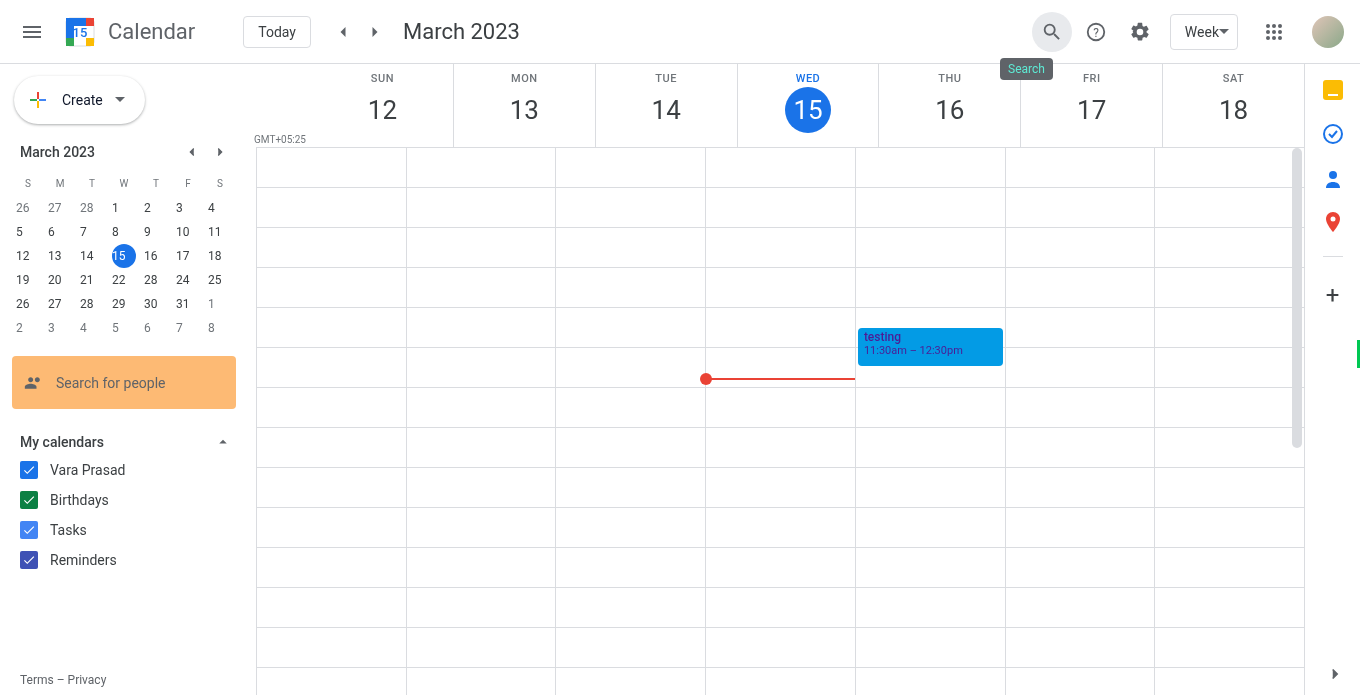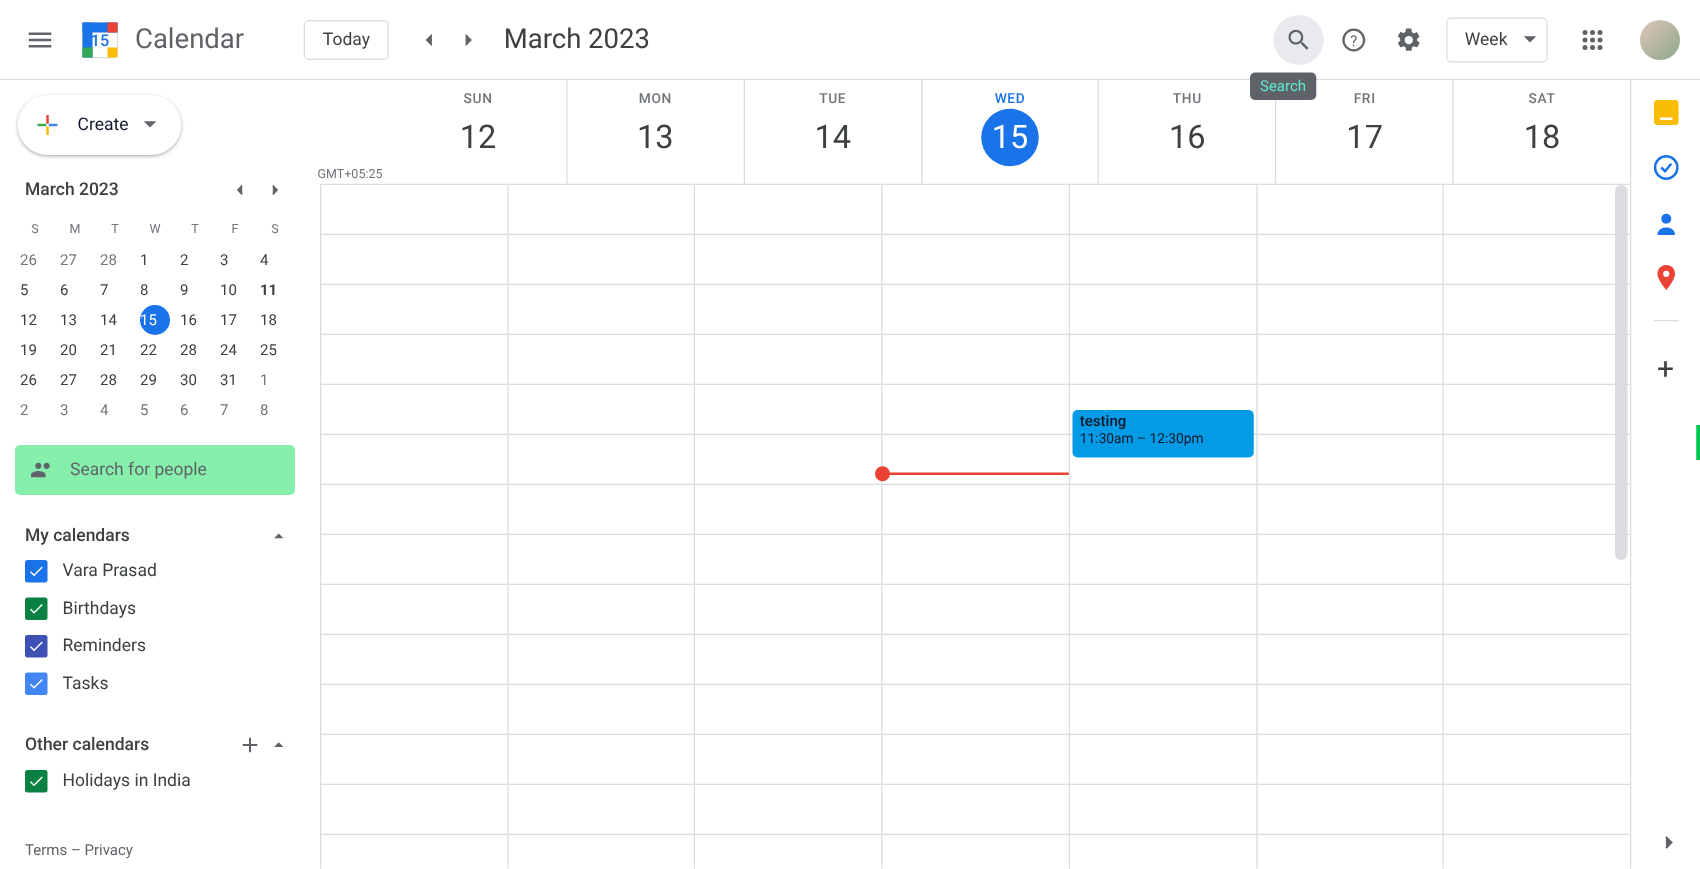--- a/index.html
+++ b/index.html
@@ -7,39 +7,39 @@
 .header{height:64px;border-bottom:1px solid #dadce0;display:flex;align-items:center;padding:0 8px}
 .menu-btn{width:48px;height:48px;display:flex;align-items:center;justify-content:center;cursor:pointer;border-radius:50%}
 .logo{width:40px;height:40px;margin:0 4px;display:flex;align-items:center;justify-content:center}
 .app-name{font-size:22px;color:#5f6368;margin-left:4px;margin-right:48px}
 .today-btn{height:32px;padding:0 14px;border:1px solid #dadce0;border-radius:4px;background:#fff;font-size:14px;color:#3c4043;cursor:pointer;margin-right:16px}
 .nav-arrow{width:32px;height:32px;display:flex;align-items:center;justify-content:center;cursor:pointer;border-radius:50%;color:#5f6368}
 .month-title{font-size:22px;color:#3c4043;margin-left:12px}
 .spacer{flex:1}
 .icon-btn{width:40px;height:40px;display:flex;align-items:center;justify-content:center;cursor:pointer;border-radius:50%;color:#5f6368;margin:0 2px}
 .icon-btn.active{background:#e8eaed}
-.view-select{height:36px;padding:0 8px 0 14px;border:1px solid #dadce0;border-radius:4px;background:#fff;font-size:14px;color:#3c4043;cursor:pointer;display:flex;align-items:center;gap:13px;margin-left:8px}
+.view-select{height:36px;padding:0 8px 0 14px;border:1px solid #dadce0;border-radius:4px;background:#fff;font-size:14px;color:#3c4043;cursor:pointer;display:flex;align-items:center;gap:0;margin-left:8px}
 .avatar{width:32px;height:32px;border-radius:50%;background:linear-gradient(135deg,#e0c5b8,#8aa889);margin-left:16px;margin-right:8px;cursor:pointer}
 .tooltip{position:absolute;top:58px;left:1000px;background:#5f6368;color:#5eead4;font-size:12px;padding:4px 8px;border-radius:4px;z-index:100}
 .main{display:flex;height:631px}
 .sidebar{width:256px;padding:12px 20px 0 12px;overflow-y:auto}
 .create-btn{height:48px;padding:0 20px 0 12px;border:none;border-radius:24px;background:#fff;box-shadow:0 1px 3px rgba(60,64,67,.3),0 1px 2px rgba(60,64,67,.15);display:flex;align-items:center;gap:12px;cursor:pointer;font-size:14px;color:#0f172a;margin-bottom:16px;margin-left:2px}
 .plus-icon{width:24px;height:24px}
 .mini-cal{margin-top:12px}
 .mini-head{display:flex;align-items:center;justify-content:space-between;padding:0 4px 8px 8px}
 .mini-title{font-size:14px;color:#3c4043;font-weight:500}
 .mini-nav{display:flex;gap:4px}
 .mini-arrow{width:24px;height:24px;display:flex;align-items:center;justify-content:center;cursor:pointer;border-radius:50%;color:#5f6368}
 .mini-grid{display:grid;grid-template-columns:repeat(7,1fr);gap:0}
 .mini-dh{font-size:10px;color:#70757a;text-align:center;height:24px;line-height:24px}
 .mini-day{font-size:12px;color:#3c4043;text-align:left;height:24px;line-height:24px;cursor:pointer;border-radius:50%;width:24px;margin:0 auto}
 .mini-day.other{color:#70757a}
 .mini-day.today{background:#1a73e8;color:#fff}
-.mini-day.bold{font-weight:700}
-.search-people{margin-top:16px;height:40px;background:#86efac;border-radius:4px;display:flex;align-items:center;padding:0 12px;gap:12px;color:#5f6368;font-size:14px;cursor:pointer}
+.mini-day.bold{font-weight:400}
+.search-people{margin-top:16px;height:53px;background:#fdba74;border-radius:4px;display:flex;align-items:center;padding:0 12px;gap:12px;color:#5f6368;font-size:14px;cursor:pointer}
 .cal-section{margin-top:20px}
 .cal-head{display:flex;align-items:center;justify-content:space-between;padding:4px 4px 4px 8px;cursor:pointer}
 .cal-title{font-size:14px;color:#3c4043;font-weight:500}
 .cal-actions{display:flex;gap:4px;align-items:center}
 .cal-item{display:flex;align-items:center;gap:12px;padding:6px 8px;cursor:pointer;font-size:14px}
 .chk{width:18px;height:18px;border-radius:2px;display:flex;align-items:center;justify-content:center}
 .footer-links{position:absolute;bottom:8px;left:20px;font-size:12px;color:#5f6368}
 .footer-links span{cursor:pointer}
 .grid-area{flex:1;display:flex;flex-direction:column;position:relative}
 .day-headers{display:flex;height:84px;border-bottom:1px solid #dadce0;position:relative}
@@ -49,21 +49,21 @@
 .day-name{font-size:11px;color:#70757a;font-weight:500;letter-spacing:.5px}
 .day-name.today{color:#1a73e8}
 .day-num{font-size:26px;color:#3c4043;margin-top:2px;width:46px;height:46px;line-height:46px;margin-left:auto;margin-right:auto;border-radius:50%}
 .day-num.today{background:#1a73e8;color:#fff}
 .grid-body{flex:1;display:flex;overflow-y:auto;position:relative}
 .time-col{width:56px}
 .time-label{height:40px;font-size:10px;color:#70757a;text-align:right;padding-right:8px;position:relative;top:-6px}
 .grid-cols{flex:1;display:flex;position:relative}
 .grid-col{flex:1;border-left:1px solid #dadce0;position:relative}
 .grid-row{height:40px;border-bottom:1px solid #dadce0}
-.event{position:absolute;left:2px;right:2px;background:#039be5;color:#0f172a;border-radius:4px;padding:2px 6px;font-size:12px;cursor:pointer;z-index:5}
+.event{position:absolute;left:2px;right:2px;background:#039be5;color:#4c1d95;border-radius:4px;padding:2px 6px;font-size:12px;cursor:pointer;z-index:5}
 .event-title{font-weight:500}
 .event-time{font-size:11px}
 .now-line{position:absolute;left:0;right:0;height:2px;background:#ea4335;z-index:6}
 .now-dot{position:absolute;width:12px;height:12px;background:#ea4335;border-radius:50%;left:-6px;top:-5px}
 .right-panel{width:56px;border-left:1px solid #dadce0;display:flex;flex-direction:column;align-items:center;padding-top:16px;gap:24px}
 .rp-icon{width:20px;height:20px;cursor:pointer}
 .rp-divider{width:20px;height:1px;background:#dadce0;margin:0}
 .rp-add{font-size:24px;color:#3c4043;cursor:pointer}
 .rp-expand{position:absolute;bottom:12px;right:16px;cursor:pointer;color:#5f6368}
 .scrollbar-thumb{position:absolute;right:58px;top:148px;width:10px;height:300px;background:#dadce0;border-radius:5px}
@@ -254,61 +254,38 @@
           </div>
           <div class="cal-item">
             <div class="chk" style="background: rgb(11, 128, 67);">
               <svg width="14" height="14" viewBox="0 0 24 24">
                 <path fill="#fff" d="M9 16.17L4.83 12l-1.42 1.41L9 19 21 7l-1.41-1.41z"></path>
               </svg>
             </div>
             <span>Birthdays</span>
           </div>
           <div class="cal-item">
+            <div class="chk" style="background: rgb(66, 133, 244);">
+              <svg width="14" height="14" viewBox="0 0 24 24">
+                <path fill="#fff" d="M9 16.17L4.83 12l-1.42 1.41L9 19 21 7l-1.41-1.41z"></path>
+              </svg>
+            </div>
+            <span>Tasks</span>
+          </div>
+          <div class="cal-item">
             <div class="chk" style="background: rgb(63, 81, 181);">
               <svg width="14" height="14" viewBox="0 0 24 24">
                 <path fill="#fff" d="M9 16.17L4.83 12l-1.42 1.41L9 19 21 7l-1.41-1.41z"></path>
               </svg>
             </div>
             <span>Reminders</span>
           </div>
-          <div class="cal-item">
-            <div class="chk" style="background: rgb(66, 133, 244);">
-              <svg width="14" height="14" viewBox="0 0 24 24">
-                <path fill="#fff" d="M9 16.17L4.83 12l-1.42 1.41L9 19 21 7l-1.41-1.41z"></path>
-              </svg>
-            </div>
-            <span>Tasks</span>
-          </div>
-        </div>
-    </div>
-
-    <div class="cal-section">
-      <div class="cal-head">
-        <div class="cal-title">Other calendars</div>
-        <div class="cal-actions">
-          <svg width="20" height="20" viewBox="0 0 24 24">
-              <path fill="#5f6368" d="M19 13h-6v6h-2v-6H5v-2h6V5h2v6h6v2z"></path>
-            </svg>
-          <svg width="18" height="18" viewBox="0 0 24 24">
-              <path fill="#5f6368" d="M7 14l5-5 5 5z"></path>
-            </svg>
-        </div>
-      </div>
-      <div id="other-cals">
-          <div class="cal-item">
-            <div class="chk" style="background: rgb(11, 128, 67);">
-              <svg width="14" height="14" viewBox="0 0 24 24">
-                <path fill="#fff" d="M9 16.17L4.83 12l-1.42 1.41L9 19 21 7l-1.41-1.41z"></path>
-              </svg>
-            </div>
-            <span>Holidays in India</span>
-          </div>
-        </div>
-    </div>
+        </div>
+    </div>
+
   </div>
 
   <div class="grid-area">
     <div class="day-headers">
       <div class="tz-label">GMT+05:25</div>
       <div id="day-heads" style="flex:1;display:flex">
           <div class="day-col-head">
             <div class="day-name">SUN</div>
             <div class="day-num">12</div>
           </div>

